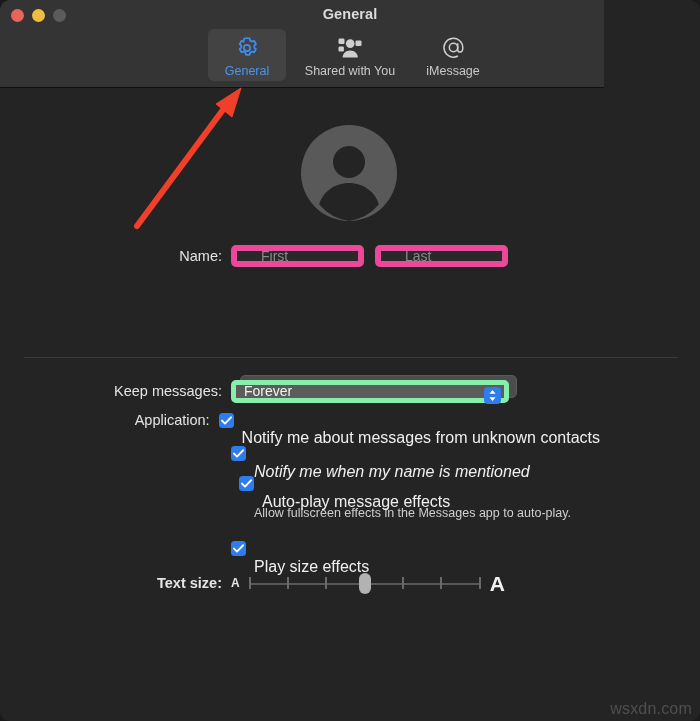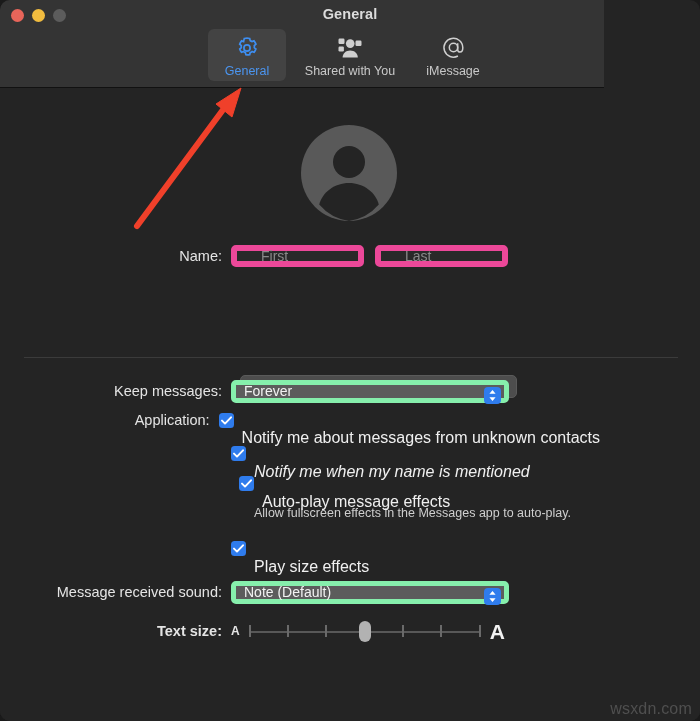--- a/index.html
+++ b/index.html
@@ -438,33 +438,20 @@
             <span class="cbox">
               <svg width="11" height="9" viewBox="0 0 11 9">
                   <path d="M1 4.6 L4 7.6 L10 1.3" fill="none" stroke="#fff" stroke-width="1.9" stroke-linecap="round" stroke-linejoin="round"></path>
                 </svg>
             </span>
             <span class="ctext">Play size effects</span>
           </div>
         </div>
       </div>
 
-      <div class="row" style="height:48px;">
-        <div class="lbl lbl-col">Message received sound:</div>
-        <div class="field-col">
-          <div class="popup" style="width:278px;">
-            <span>Note (Default)</span>
-            <span class="arrows">
-              <svg width="9" height="13" viewBox="0 0 9 13">
-                <path d="M4.5 1 L7.6 4.7 H1.4 Z M4.5 12 L7.6 8.3 H1.4 Z" fill="#ffffff"></path>
-              </svg>
-            </span>
-          </div>
-        </div>
-      </div>
 
       <div class="row" style="height:30px;font-weight:bold;">
         <div class="lbl lbl-col">Text size:</div>
         <div class="field-col">
           <div class="slider-wrap">
             <span class="a-small">A</span>
             <span class="track">
               <span class="bar"></span>
               <span class="tick" style="left:0px;"></span>
               <span class="tick" style="left:38px;"></span>

